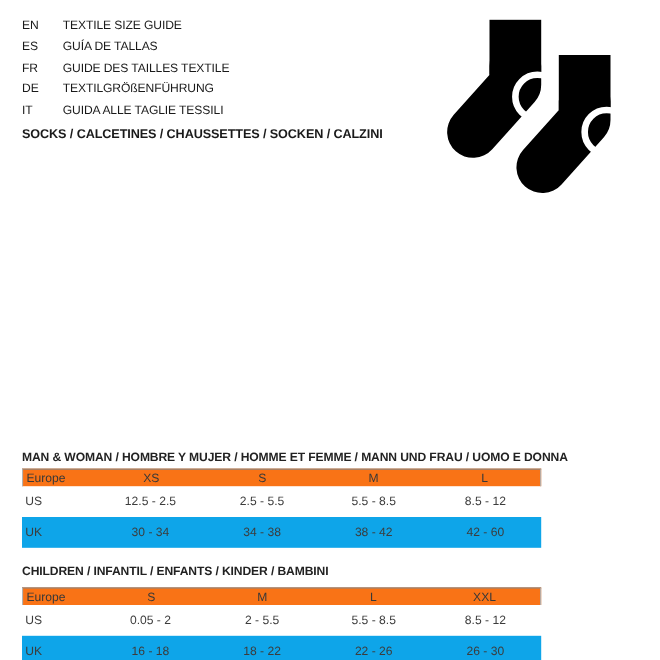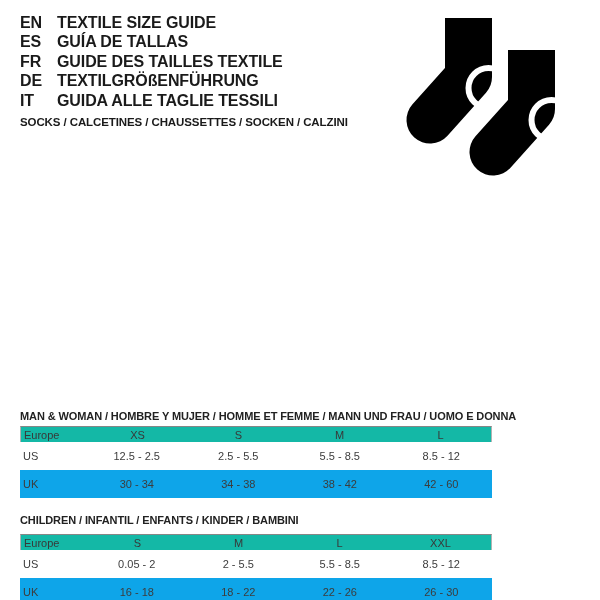--- a/index.html
+++ b/index.html
@@ -19,22 +19,22 @@
   
   .lang-block {
     position: absolute;
     left: 20px;
     top: 13px;
   }
   .lang-row {
     display: flex;
     align-items: center;
     height: 19.5px;
-    font-size: 16px;
-    font-weight: bold;
+    font-size: 11px;
+    font-weight: normal;
     letter-spacing: -0.1px;
     color: #1a1a1a;
     white-space: nowrap;
   }
   .lang-code {
     width: 37px;
     flex: 0 0 37px;
   }
 
   .socks-heading {
@@ -81,21 +81,21 @@
   .table-2 { top: 534px; }
 
   .t-row {
     display: grid;
     grid-template-columns: 66px 1fr 1fr 1fr 1fr;
     align-items: center;
     height: 28px;
   }
   .t-head {
     height: 16px;
-    background: #14b8a6;
+    background: #f97316;
     border-top: 1px solid #868686;
     border-left: 1px solid #b2b2b2;
     border-right: 1px solid #b2b2b2;
     box-sizing: border-box;
     color: #383838;
   }
   .row-alt {
     background: #0ea5e9;
   }
   .cell-label {

